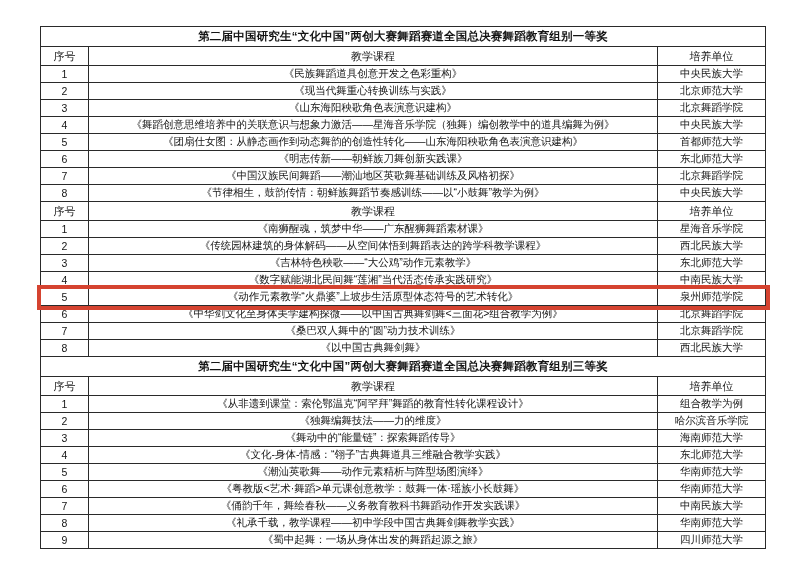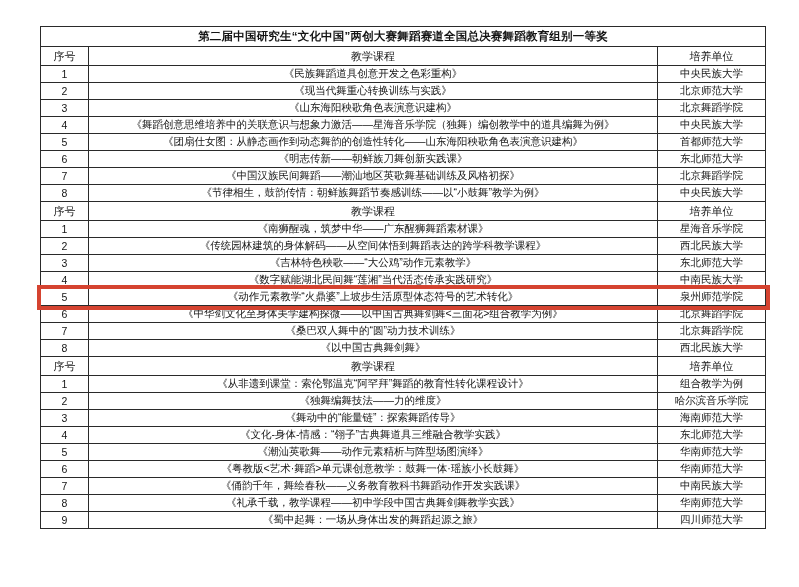--- a/index.html
+++ b/index.html
@@ -181,20 +181,23 @@
   </section>
 
   <section class="award-section">
     <table>
       <colgroup>
           <col class="col-index">
           <col class="col-course">
           <col class="col-unit">
         </colgroup>
       <thead>
+        <tr class="title-row">
+          <th colspan="3">第二届中国研究生“文化中国”两创大赛舞蹈赛道全国总决赛舞蹈教育组别三等奖</th>
+        </tr>
         <tr class="header-row">
           <th>序号</th>
           <th>教学课程</th>
           <th>培养单位</th>
         </tr>
       </thead>
       <tbody>
           <tr>
             <td>1</td>
             <td>《从非遗到课堂：索伦鄂温克“阿罕拜”舞蹈的教育性转化课程设计》</td>

